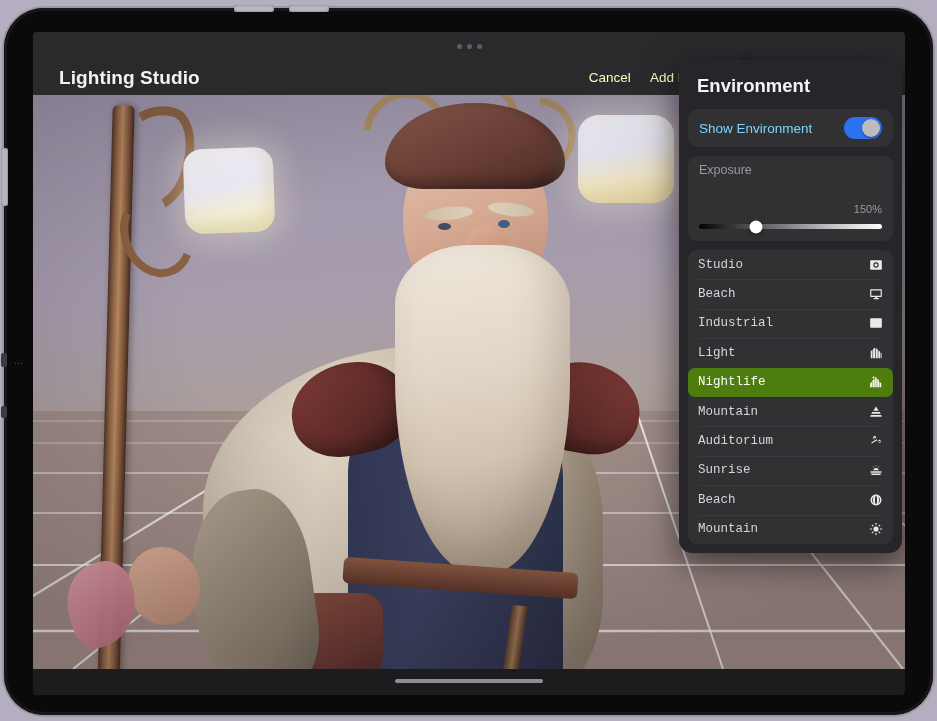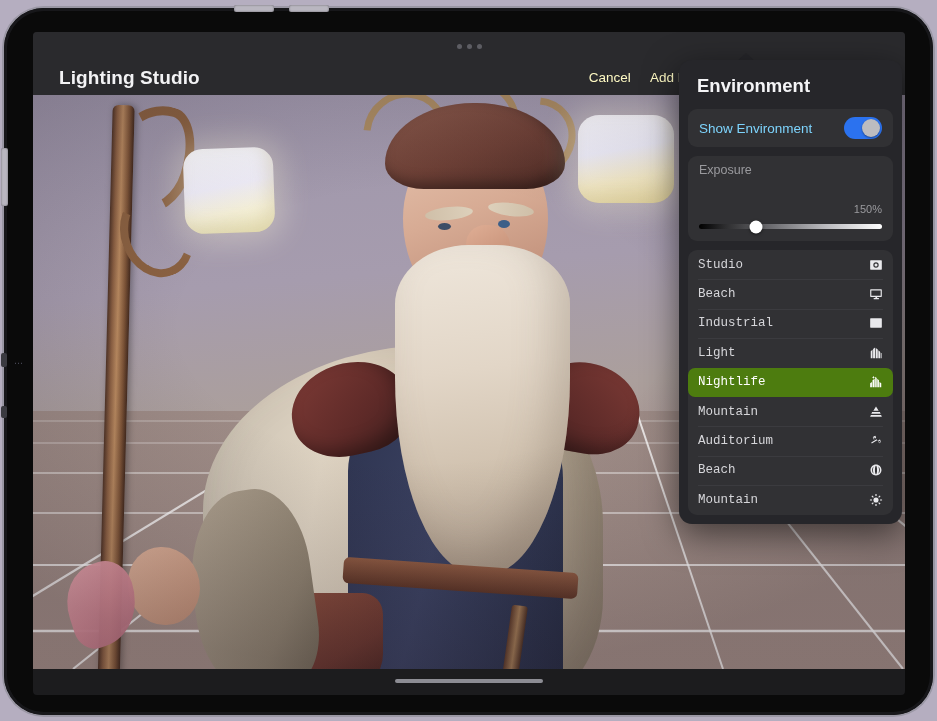--- a/index.html
+++ b/index.html
@@ -347,20 +347,28 @@
           </div>
           <div class="env-item">
             <span class="env-label">Auditorium</span>
             <span class="env-icon">
               <svg viewBox="0 0 24 24">
                 <path d="M8.4 3.2l1.2.6.9-1 1.3 1-.5 1.3 1 .9-.6 1.2-1.4-.1-.5 1.3-1.6-.2-.2-1.4-1.3-.5.2-1.6 1.4-.2zM8.6 6a1.5 1.5 0 101.5 1.5A1.5 1.5 0 008.6 6zM15.4 10.8l1.7.2.7-1.6 1.9.7-.3 1.7 1.4 1-.9 1.7-1.7-.4-1.1 1.3-1.6-1.1.4-1.7-1.3-1.1zm.7 3.1a1.8 1.8 0 101.8-1.8 1.8 1.8 0 00-1.8 1.8zM3.8 14.5l9.3-5.4 1 1.7-9.3 5.4z"></path>
               </svg>
             </span>
           </div>
           <div class="env-item">
+            <span class="env-label">Sunrise</span>
+            <span class="env-icon">
+              <svg viewBox="0 0 24 24">
+                <path d="M12 3.4l1 2.2-2 0zM6.4 5.6l1.9 1.3-1.2 1.2zM17.6 5.6l-.7 2.5-1.2-1.2zM12 8.4a5 5 0 014.9 4.2H7.1A5 5 0 0112 8.4zM2.6 14.2h18.8v2.4H2.6zM4 18h16v2.6H4z"></path>
+              </svg>
+            </span>
+          </div>
+          <div class="env-item">
             <span class="env-label">Beach</span>
             <span class="env-icon">
               <svg viewBox="0 0 24 24">
                 <path d="M12 2.6c5.2 0 9.4 4.2 9.4 9.4S17.2 21.4 12 21.4 2.6 17.2 2.6 12 6.8 2.6 12 2.6zm0 2.1c-1 0-1.8 3.3-1.8 7.3s.8 7.3 1.8 7.3 1.8-3.3 1.8-7.3-.8-7.3-1.8-7.3zM7.8 5.8C6.4 7 5.4 9.3 5.4 12s1 5 2.4 6.2c-.6-1.7-1-3.8-1-6.2s.4-4.5 1-6.2zm8.4 0c.6 1.7 1 3.8 1 6.2s-.4 4.5-1 6.2c1.4-1.2 2.4-3.5 2.4-6.2s-1-5-2.4-6.2z"></path>
               </svg>
             </span>
           </div>
           <div class="env-item">
             <span class="env-label">Mountain</span>
             <span class="env-icon">

